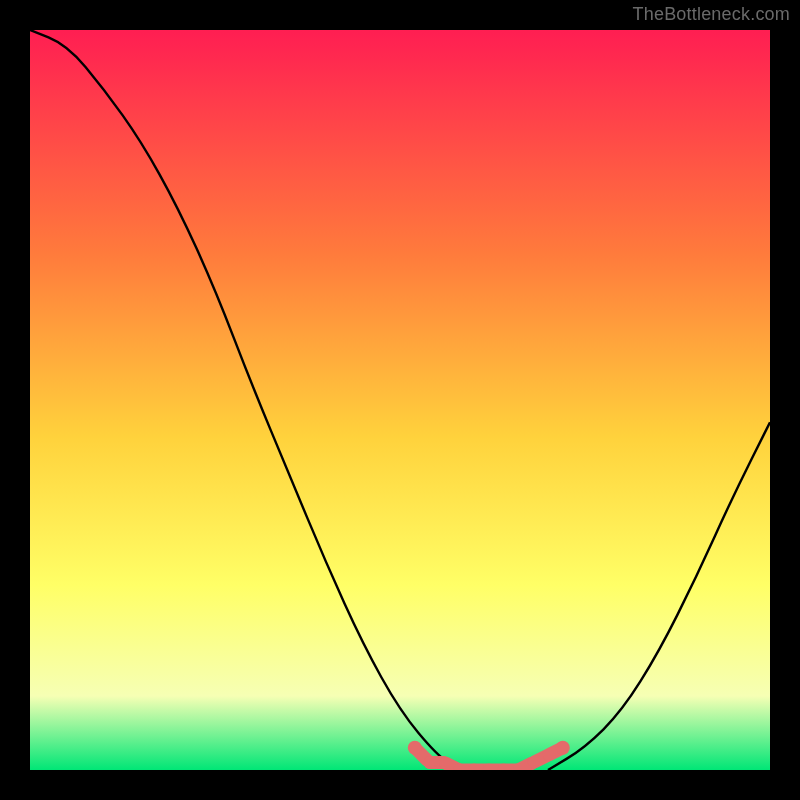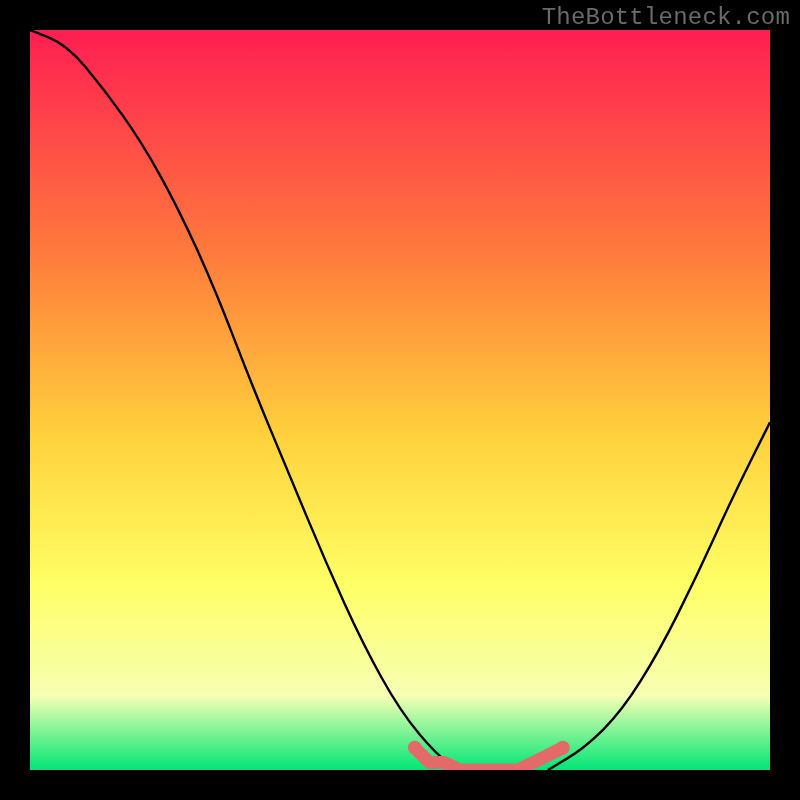--- a/index.html
+++ b/index.html
@@ -11,22 +11,22 @@
   }
   .plot{
     position:absolute;
     left:30px;top:30px;
     width:740px;height:740px;
     overflow:hidden;
   }
   .watermark{
     position:absolute;
     right:10px;top:4px;
-    font-family:Liberation Mono, monospace;
-    font-size:24px;
+    font-family:Liberation Sans, sans-serif;
+    font-size:18px;
     color:#6a6a6a;
     letter-spacing:0.2px;
     user-select:none;
   }
   svg{display:block;width:100%;height:100%;}
 </style>
 </head>
 <body>
 
 <div class="frame">

